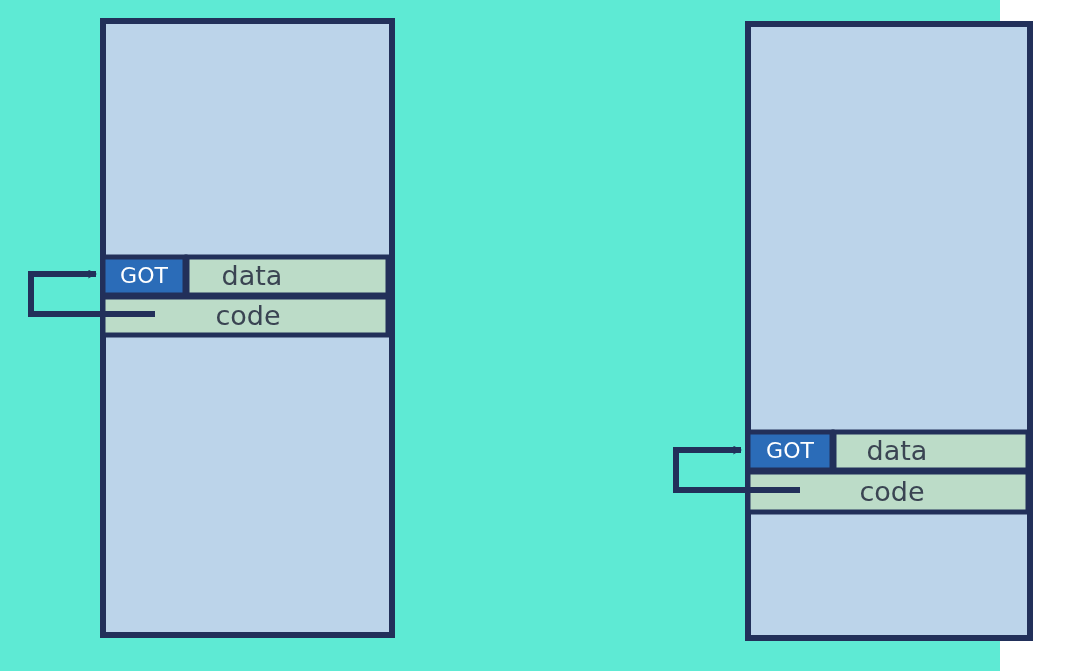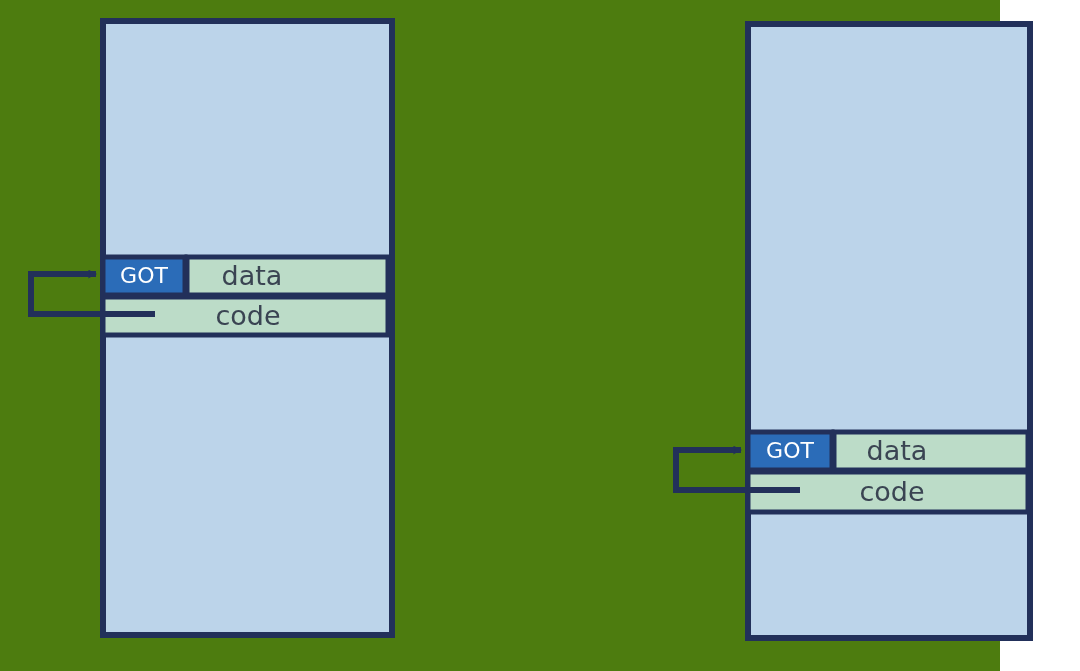--- a/index.html
+++ b/index.html
@@ -11,21 +11,21 @@
   body {
     width: 1080px;
     height: 671px;
     font-family: "DejaVu Sans", sans-serif;
     overflow: hidden;
   }
   #stage {
     position: relative;
     width: 1000px;
     height: 671px;
-    background: #4d7c0f;
+    background: #5eead4;
   }
   svg.diagram {
     position: absolute;
     top: 0;
     left: 0;
     width: 1080px;
     height: 671px;
     display: block;
   }
   .seg-label {

